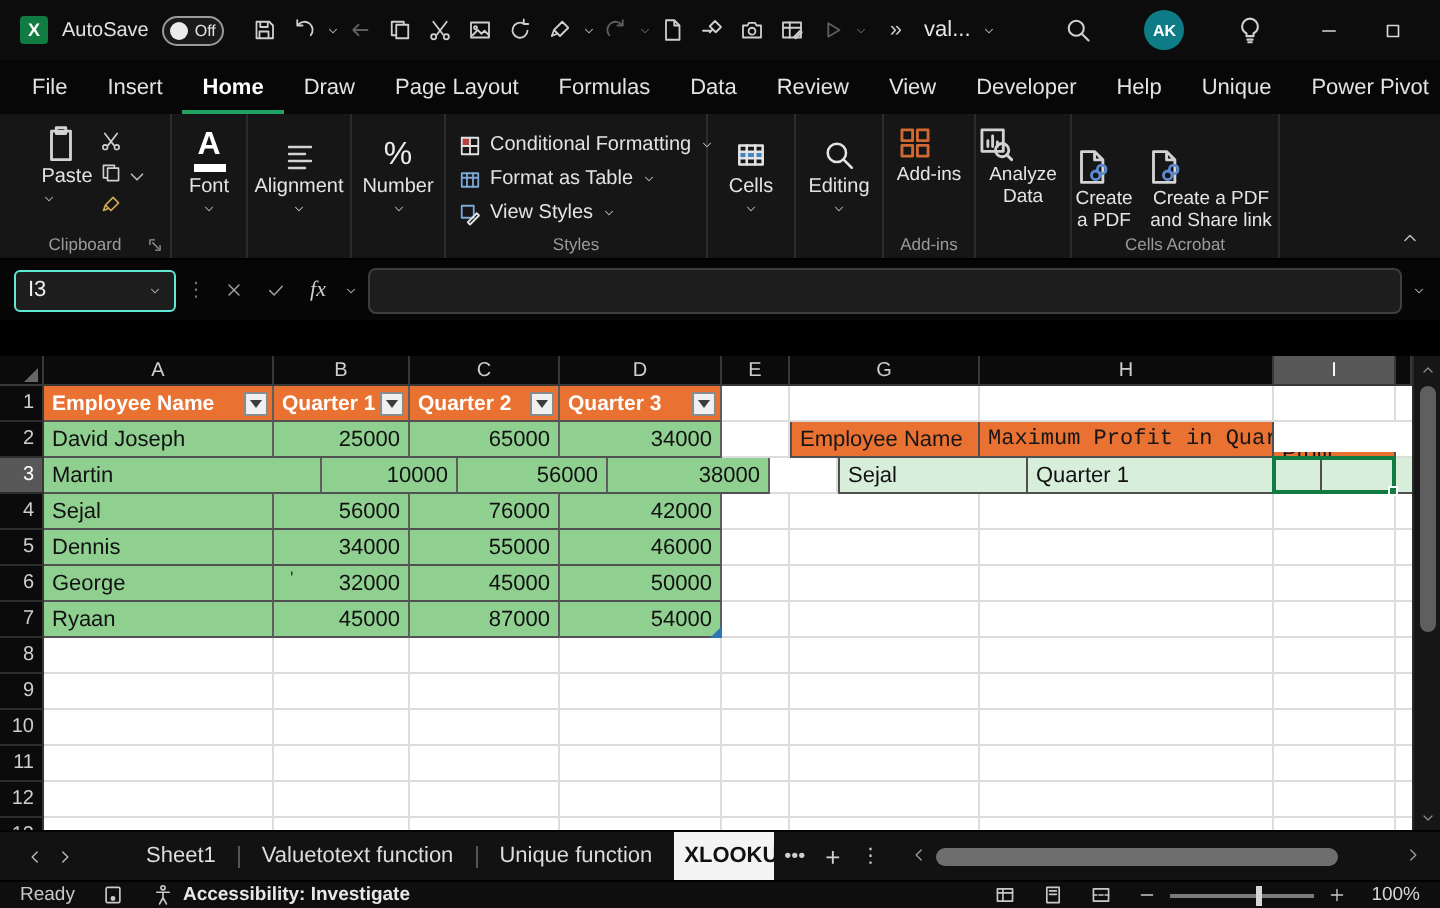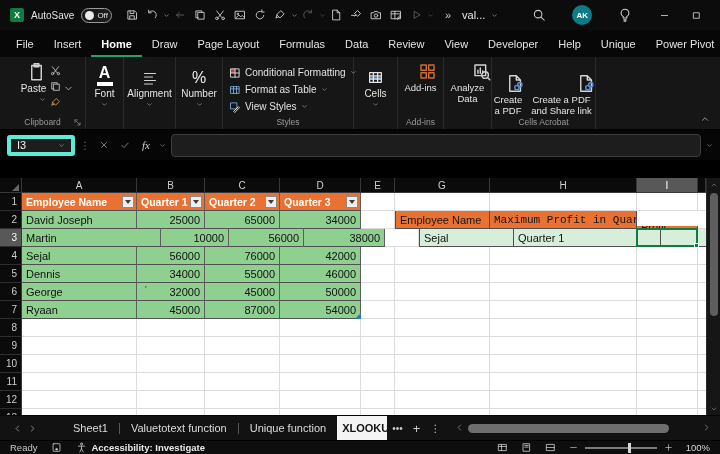--- a/index.html
+++ b/index.html
@@ -35,21 +35,21 @@
 
   
   .tabs-row{height:27px;display:flex;align-items:stretch;padding:0 6px;background:#070707;font-size:11px}
   .rtab{padding:0 10px;display:flex;align-items:center;color:#e3e3e3;white-space:nowrap}
   .rtab.active{font-weight:bold;color:#fff;box-shadow:inset 0 -2px 0 #21A366}
 
   
   .ribbon{height:73px;background:#161616;display:flex;position:relative;border-bottom:1px solid #000}
   .rgroup{position:relative;border-right:1px solid #2b2b2b;display:flex;flex-direction:column;align-items:center;padding-top:5px}
   .glabel{position:absolute;bottom:2px;left:0;width:100%;text-align:center;font-size:8.5px;color:#9b9b9b;white-space:nowrap}
-  .bigbtn{display:flex;flex-direction:column;align-items:flex-end;font-size:10px;color:#e4e4e4;gap:2px}
+  .bigbtn{display:flex;flex-direction:column;align-items:flex-start;font-size:10px;color:#e4e4e4;gap:2px}
   .bigbtn .icon{width:19px;height:19px;color:#d3d3d3}
   .bigbtn .lbl2{font-size:9.5px;line-height:1.15;text-align:center;white-space:pre-line}
   .g-clip{width:86px}
   .clip-inner{display:flex;gap:4px}
   .clip-side{display:flex;flex-direction:column;gap:3px;padding-top:2px}
   .sbtn{width:14px;height:13px;color:#cfcfcf;display:flex;align-items:center;gap:2px}
   .sbtn svg{width:11px;height:11px}
   .launcher{position:absolute;right:3px;bottom:2px;width:9px;height:9px;color:#9b9b9b}
   .launcher svg{width:9px;height:9px}
   .colbtn{justify-content:flex-start;gap:2px;font-size:10px;color:#e4e4e4;text-align:center}
@@ -63,21 +63,21 @@
   .styrow{display:flex;align-items:center;gap:4px;height:17px;font-size:10px;color:#e2e2e2;white-space:nowrap}
   .styrow .icon{width:12px;height:12px}
   .g-cells{width:44px}.g-edit{width:44px}.g-font{width:38px}.g-align{width:52px}.g-num{width:47px}
   .g-addins{width:46px}.g-analyze{width:48px}.g-acro{width:104px;flex-direction:row;gap:4px;justify-content:center}
   .g-fill{flex:1;border-right:none}
   .collapse{position:absolute;right:10px;bottom:5px;width:10px;height:10px;color:#bdbdbd}
   .collapse svg{width:10px;height:10px}
 
   
   .fbar{height:30px;background:#060606;display:flex;align-items:center;padding:0 7px;gap:5px}
-  .namebox{width:68px;height:21px;background:#1d1d1d;border:4px solid #5eead4;border-radius:3px;display:flex;align-items:center;padding:0 6px;font-size:11px;color:#f0f0f0}
+  .namebox{width:81px;height:21px;background:#1d1d1d;border:1px solid #5eead4;border-radius:3px;display:flex;align-items:center;padding:0 6px;font-size:11px;color:#f0f0f0}
   .namebox .chev{margin-left:auto}
   .vdots{color:#6f6f6f;font-size:10px;letter-spacing:1px}
   .fxb{width:16px;height:16px;color:#9f9f9f;display:flex;align-items:center;justify-content:center}
   .fxb svg{width:10px;height:10px}
   .fxlab{font-size:11px;font-style:italic;color:#cfcfcf;font-family:"Liberation Serif",serif}
   .finput{flex:1;height:23px;background:#1d1d1d;border:1px solid #3e3e3e;border-radius:4px}
   .gapstrip{height:18px;background:#000}
 
   
   .sheet-wrap{position:relative;height:237px;background:#000}
@@ -456,20 +456,36 @@
           </span>
         </div>
       <span>Cells</span>
       <span class="chev">
           <svg viewBox="0 0 16 16" fill="none" stroke="currentColor" stroke-width="1.2" stroke-linecap="round" stroke-linejoin="round">
             <path d="M4 6l4 4 4-4"></path>
           </svg>
         </span>
     </div>
 
+    <div class="rgroup colbtn g-edit">
+      <div class="icarea">
+          <span class="icon" style="width:17px;height:17px">
+            <svg viewBox="0 0 16 16" fill="none" stroke="currentColor" stroke-width="1.2" stroke-linecap="round" stroke-linejoin="round">
+              <circle cx="7" cy="7" r="4.3"></circle>
+              <path d="M10.3 10.3L14 14"></path>
+            </svg>
+          </span>
+        </div>
+      <span>Editing</span>
+      <span class="chev">
+          <svg viewBox="0 0 16 16" fill="none" stroke="currentColor" stroke-width="1.2" stroke-linecap="round" stroke-linejoin="round">
+            <path d="M4 6l4 4 4-4"></path>
+          </svg>
+        </span>
+    </div>
 
     <div class="rgroup g-addins">
       <div class="bigbtn">
         <span class="icon" style="color:#cf6a32">
             <svg viewBox="0 0 16 16" fill="none" stroke="currentColor" stroke-width="1.2" stroke-linecap="round" stroke-linejoin="round">
               <rect x="2.5" y="2.5" width="4.5" height="4.5"></rect>
               <rect x="9" y="2.5" width="4.5" height="4.5"></rect>
               <rect x="2.5" y="9" width="4.5" height="4.5"></rect>
               <rect x="9" y="9" width="4.5" height="4.5"></rect>
             </svg>

